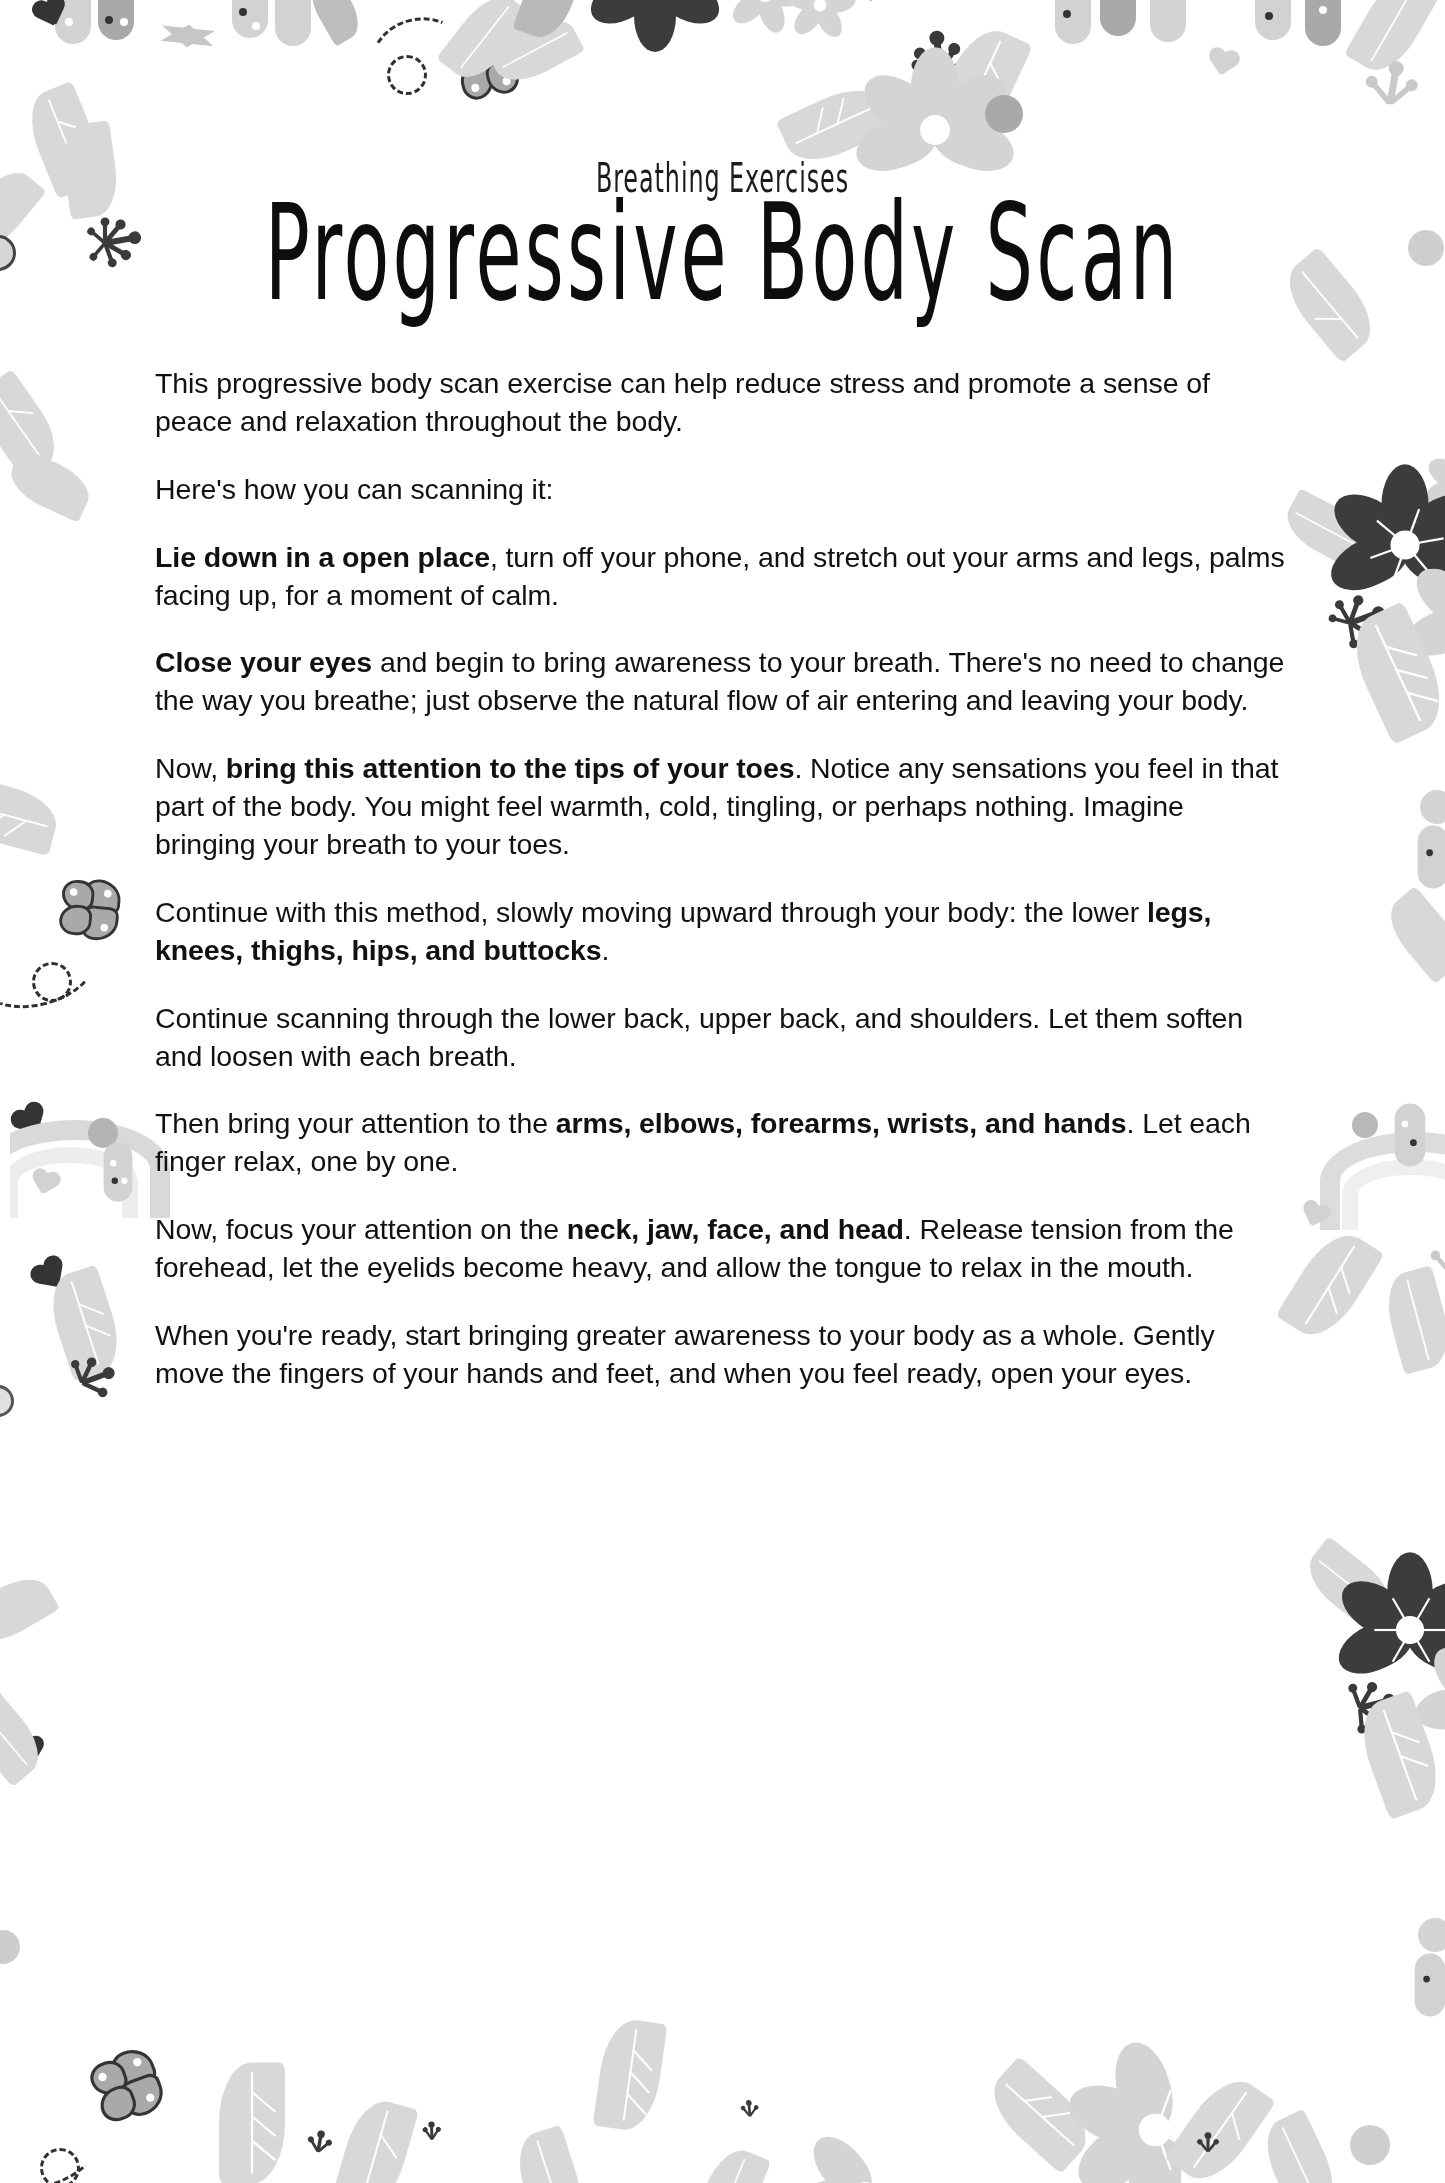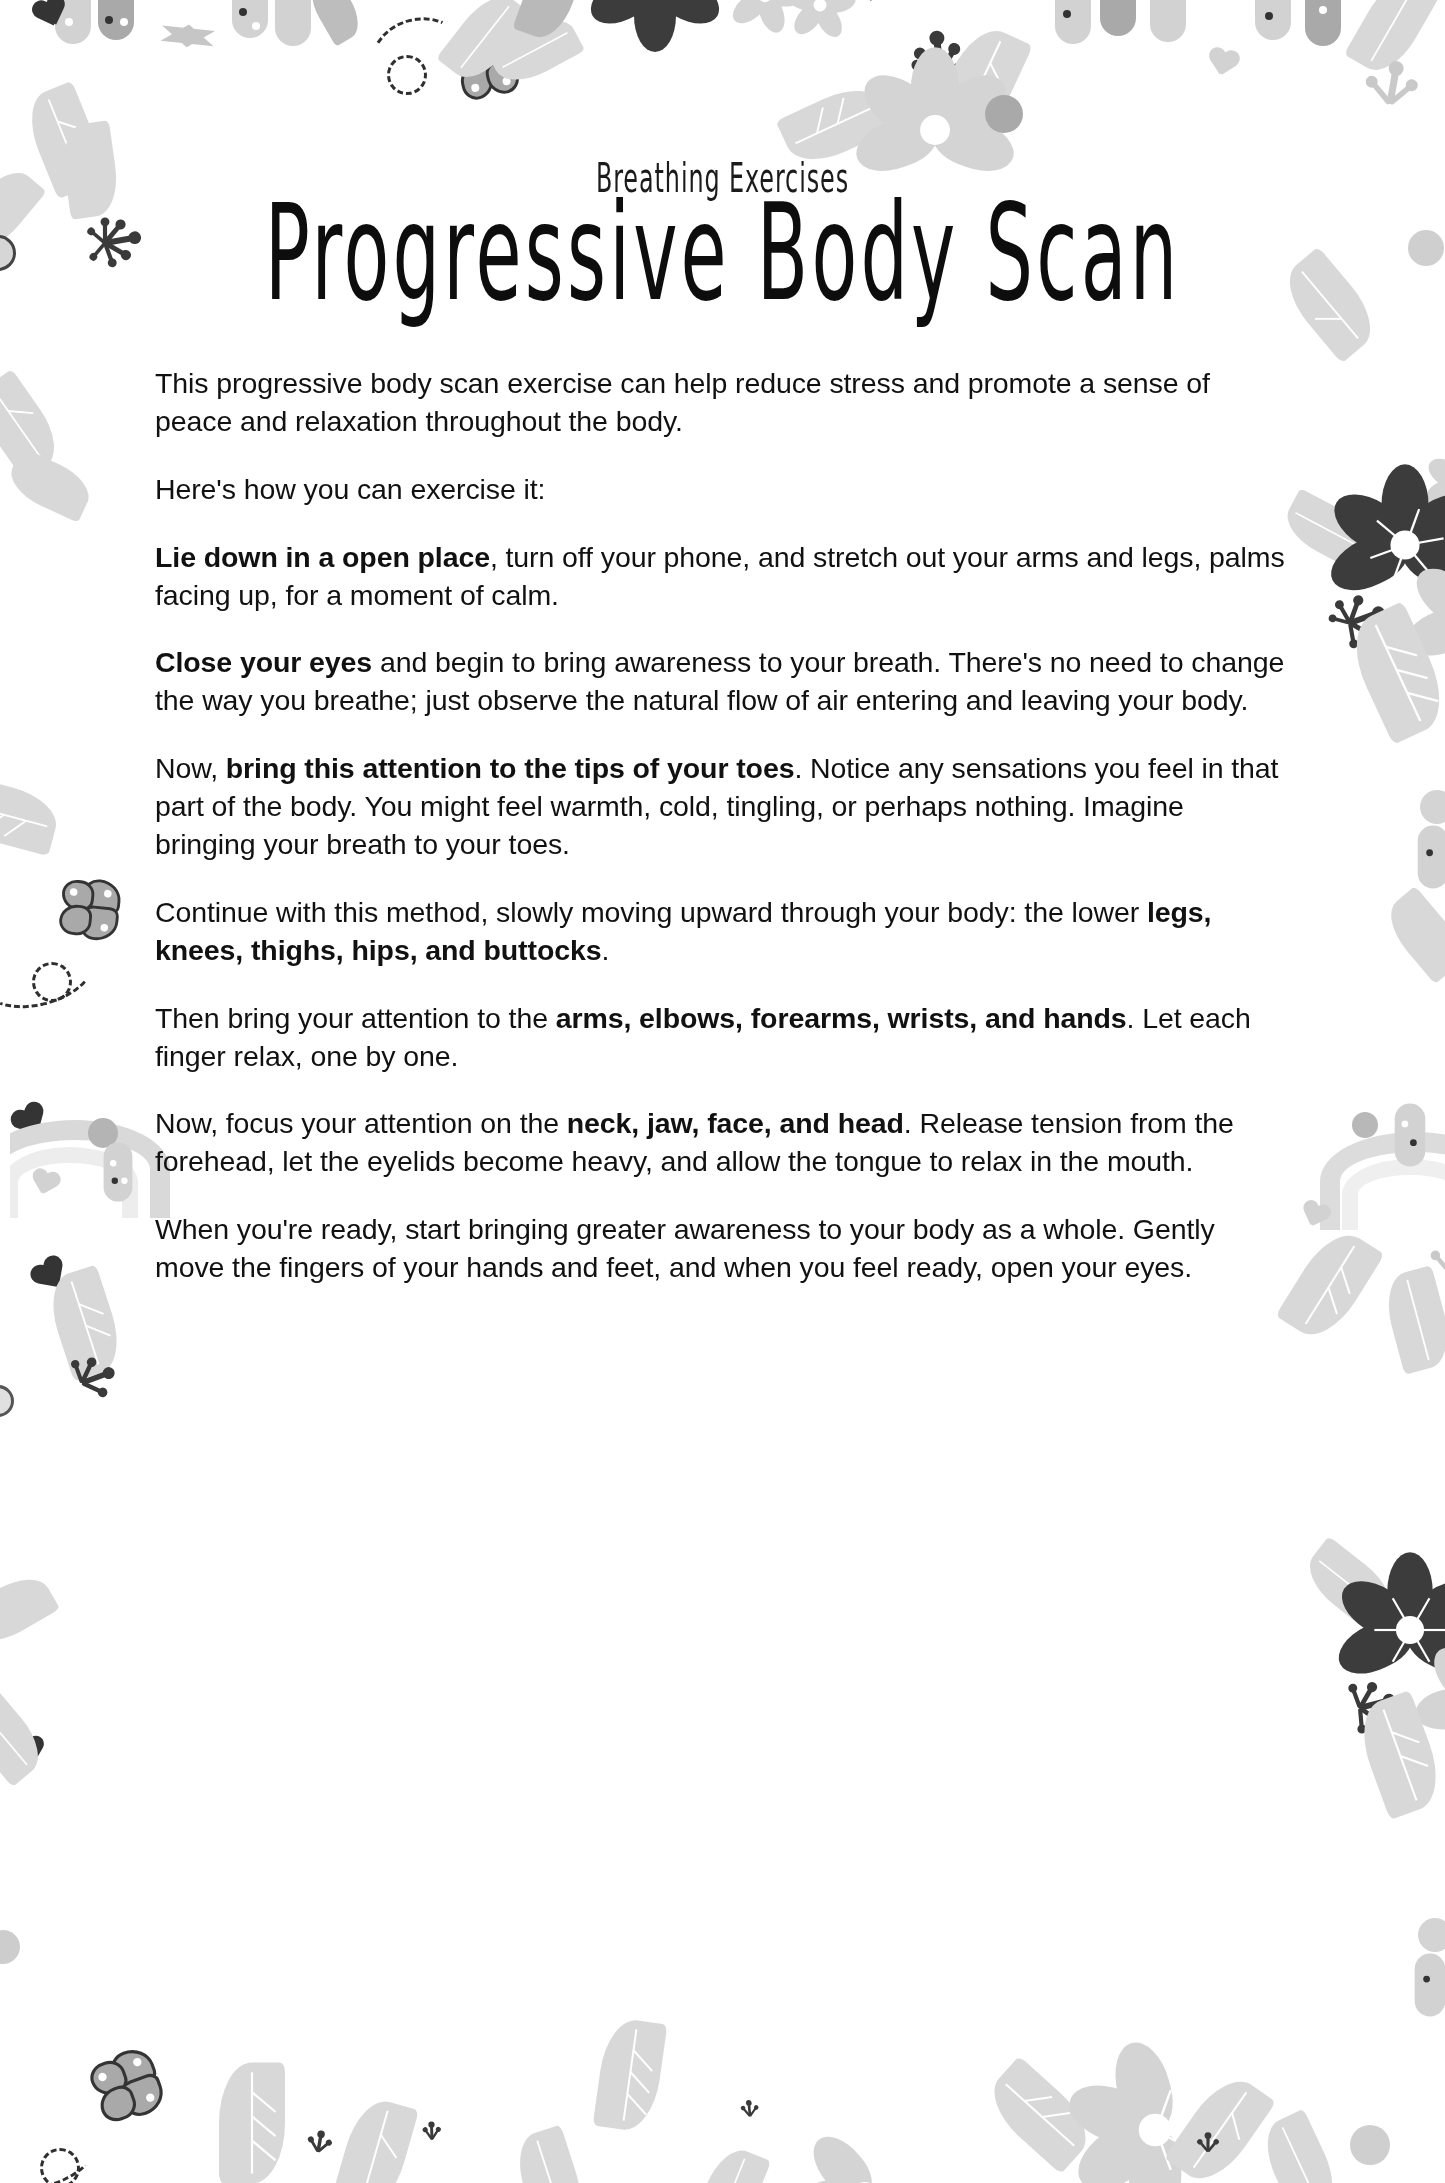--- a/index.html
+++ b/index.html
@@ -572,24 +572,25 @@
     </div>
     <div class="deco circle" style="left:1350px;top:2125px;width:40px;height:40px;background:#cfcfcf;"></div>
 
   </div>
 
   <div class="content">
     <div class="eyebrow">Breathing Exercises</div>
     <h1 class="title">Progressive Body Scan</h1>
     <div class="body">
         <p><span>This progressive body scan exercise can help reduce stress and promote a sense of peace and relaxation throughout the body.</span></p>
-        <p><span>Here's how you can exercise it:</span></p>
+        <p><span>Here's how you can scanning it:</span></p>
         <p><b>Lie down in a open place</b><span>, turn off your phone, and stretch out your arms and legs, palms facing up, for a moment of calm.</span></p>
         <p><b>Close your eyes</b><span> and begin to bring awareness to your breath. There's no need to change the way you breathe; just observe the natural flow of air entering and leaving your body.</span></p>
         <p><span>Now, </span><b>bring this attention to the tips of your toes</b><span>. Notice any sensations you feel in that part of the body. You might feel warmth, cold, tingling, or perhaps nothing. Imagine bringing your breath to your toes.</span></p>
         <p><span>Continue with this method, slowly moving upward through your body: the lower </span><b>legs, knees, thighs, hips, and buttocks</b><span>.</span></p>
+        <p><span>Continue scanning through the lower back, upper back, and shoulders. Let them soften and loosen with each breath.</span></p>
         <p><span>Then bring your attention to the </span><b>arms, elbows, forearms, wrists, and hands</b><span>. Let each finger relax, one by one.</span></p>
         <p><span>Now, focus your attention on the </span><b>neck, jaw, face, and head</b><span>. Release tension from the forehead, let the eyelids become heavy, and allow the tongue to relax in the mouth.</span></p>
         <p><span>When you're ready, start bringing greater awareness to your body as a whole. Gently move the fingers of your hands and feet, and when you feel ready, open your eyes.</span></p>
       </div>
   </div>
 
 </div>
 
 </body></html>

